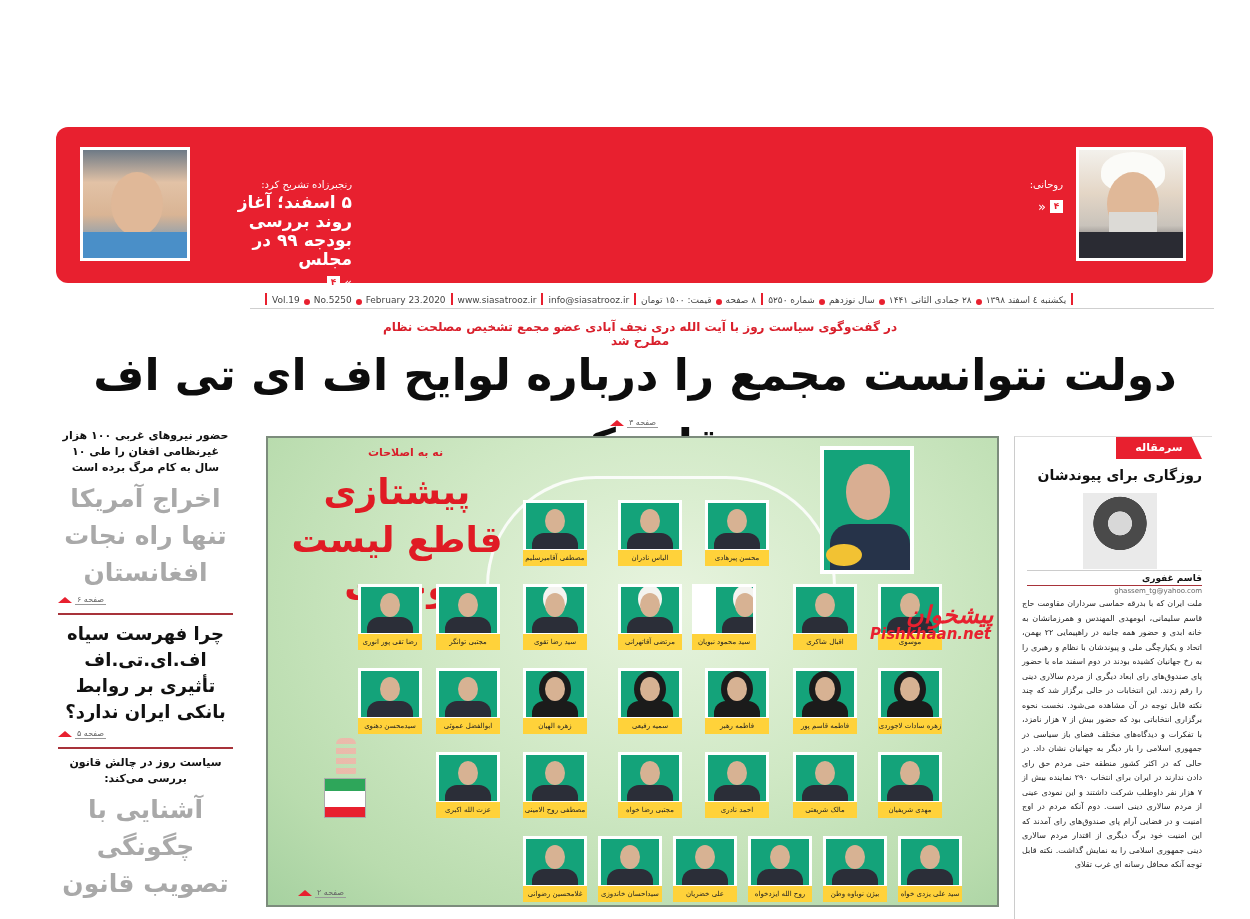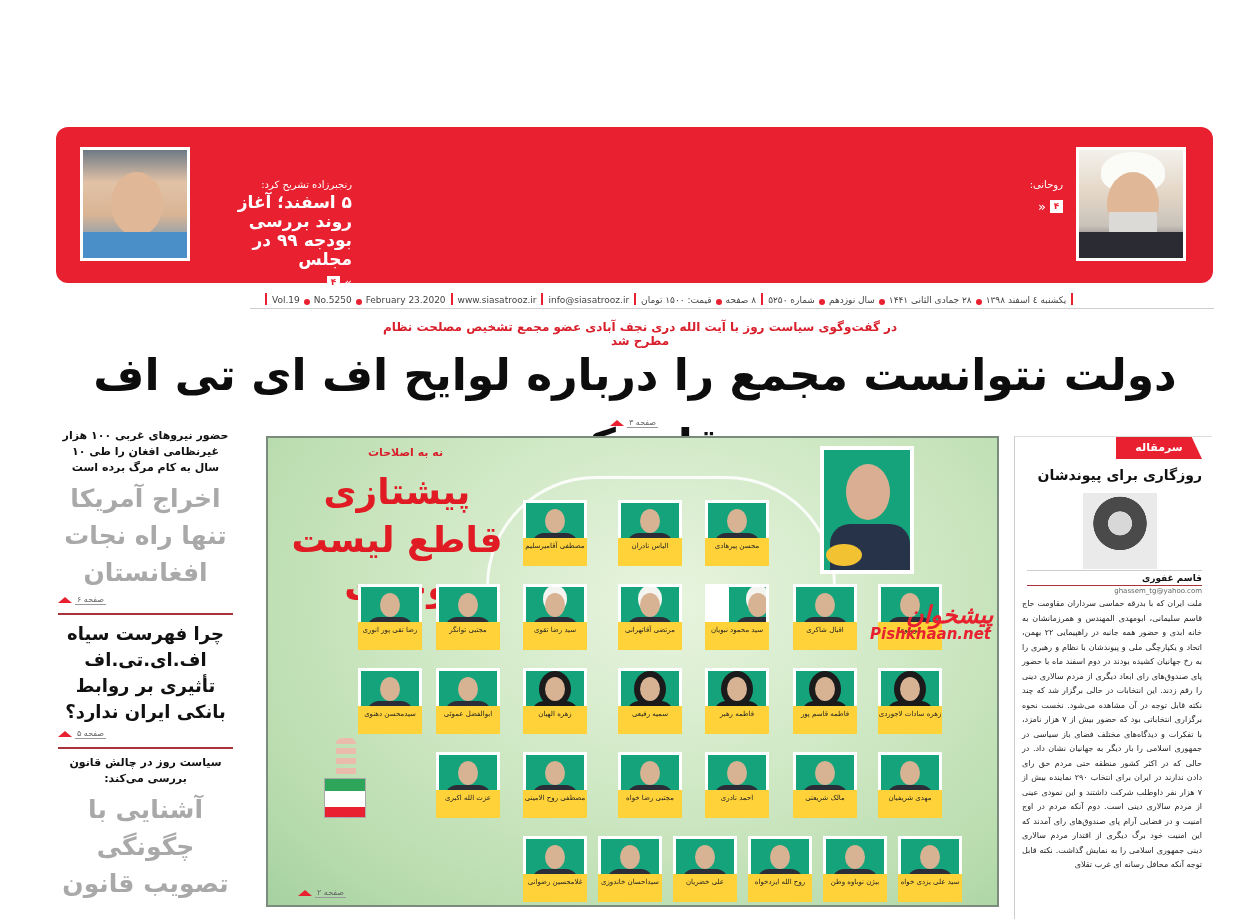--- a/index.html
+++ b/index.html
@@ -71,21 +71,21 @@
     font-weight: bold; direction: rtl; text-align: center; line-height: 48px; }
   .arch { position: absolute; left: 218px; top: 38px; width: 350px; height: 110px;
     border: 3px solid rgba(255,255,255,0.85); border-bottom: none; border-radius: 170px 170px 0 0; }
   .cand { position: absolute; width: 64px; height: 66px; background: #fff; padding: 3px 3px 0 3px; }
   .cand .ph { width: 100%; height: 46px; background: #14a37a; position: relative; overflow: hidden; }
   .cand .ph .hd { position: absolute; left: 19px; top: 6px; width: 20px; height: 24px; border-radius: 50%; background: #d7b293; }
   .cand .ph .bd { position: absolute; left: 6px; top: 30px; width: 46px; height: 20px; border-radius: 12px 12px 0 0; background: #2b2e38; }
   .cand.f .ph .hd { background: #d7b293; box-shadow: 0 0 0 6px #1b1b1b; }
   .cand.f .ph .bd { background: #1b1b1b; }
   .cand.cl .ph .hd { box-shadow: 0 -6px 0 2px #f4f4f0; }
-  .cand .nm { position: absolute; left: 0; bottom: 0; width: 100%; height: 28px; background: #ffd23a;
+  .cand .nm { position: absolute; left: 0; bottom: 0; width: 100%; height: 16px; background: #ffd23a;
     font-size: 7px; text-align: center; line-height: 16px; direction: rtl; white-space: nowrap; overflow: hidden; color: #222; }
   .lead { position: absolute; left: 552px; top: 8px; width: 94px; height: 128px; background: #fff; padding: 4px; }
   .lead .ph { width: 100%; height: 100%; background: #14a37a; position: relative; overflow: hidden; }
   .lead .hd { position: absolute; left: 22px; top: 14px; width: 44px; height: 56px; border-radius: 50%; background: #d9ae92; }
   .lead .bd { position: absolute; left: 6px; top: 74px; width: 80px; height: 50px; border-radius: 20px 20px 0 0; background: #263349; }
   .lead .sig { position: absolute; left: 2px; bottom: 4px; width: 36px; height: 22px; border-radius: 50%; background: #f2c233; }
   .ballot { position: absolute; left: 56px; top: 340px; width: 42px; height: 40px; background: #fff;
     border: 1px solid #aaa; }
   .ballot .g { height: 12px; background: #2ea65a; }
   .ballot .r { position: absolute; bottom: 0; left: 0; width: 100%; height: 10px; background: #e8202f; }
@@ -236,21 +236,21 @@
         </div>
         <div class="nm">مصطفی آقامیرسلیم</div>
       </div>
       <div class="cand cl" style="left: 350px; top: 146px;">
         <div class="ph">
           <div class="hd"></div>
           <div class="bd"></div>
         </div>
         <div class="nm">مرتضی آقاتهرانی</div>
       </div>
-      <div class="cand cl" style="left: 437px; top: 146px; padding-left: 24px;">
+      <div class="cand cl" style="left: 424px; top: 146px; padding-left: 24px;">
         <div class="ph">
           <div class="hd"></div>
           <div class="bd"></div>
         </div>
         <div class="nm">سید محمود نبویان</div>
       </div>
       <div class="cand" style="left: 525px; top: 146px;">
         <div class="ph">
           <div class="hd"></div>
           <div class="bd"></div>

